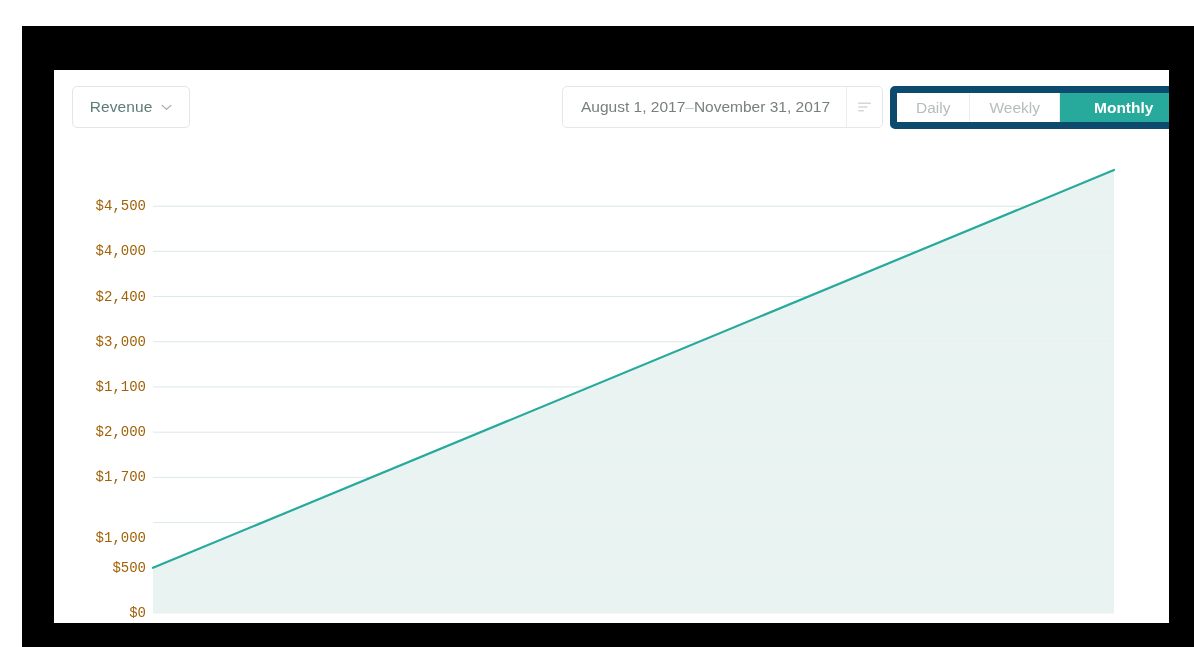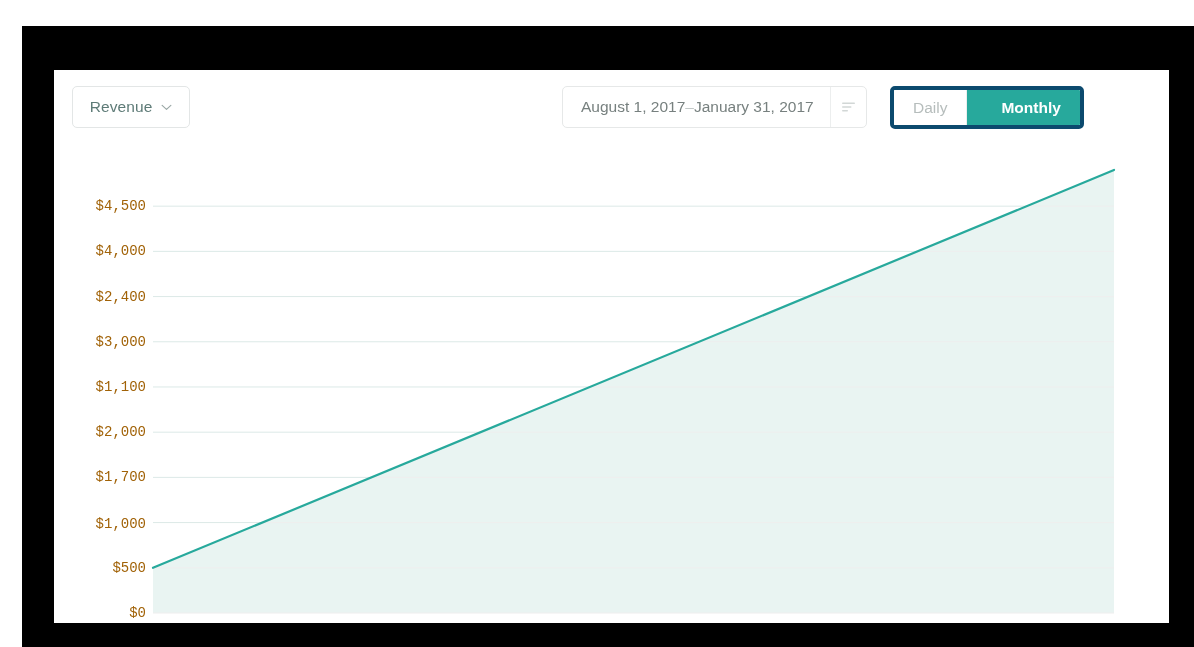--- a/index.html
+++ b/index.html
@@ -117,21 +117,21 @@
     display: block;
   }
 
   
   .segmented {
     position: absolute;
     left: 836px;
     top: 16px;
     height: 43px;
     display: flex;
-    border: 4px solid #0c4a6e;
+    border: 7px solid #0c4a6e;
     border-radius: 5px;
     background: #ffffff;
     box-sizing: border-box;
     overflow: hidden;
   }
   .seg {
     display: flex;
     align-items: center;
     justify-content: center;
     padding: 0 19px;
@@ -205,36 +205,39 @@
             <svg class="chev" viewBox="0 0 12 8" fill="none">
               <path d="M1 1.6 L6 6.2 L11 1.6" stroke="#9aa7a5" stroke-width="1.3" stroke-linecap="round" stroke-linejoin="round"></path>
             </svg>
           </span>
         </div>
 
         <div class="daterange">
           <div class="daterange-text">
             <span class="date-val">August 1, 2017</span>
             <span class="date-dash">–</span>
-            <span class="date-val">January 31, 2017</span>
+            <span class="date-val">November 31, 2017</span>
           </div>
           <div class="daterange-btn">
             <span>
               <svg class="filter-icon" width="15" height="12" viewBox="0 0 15 12" fill="none">
                 <rect x="1" y="1.5" width="13" height="1.5" rx="0.75" fill="#d2d7d6"></rect>
                 <rect x="1" y="5.3" width="9.5" height="1.5" rx="0.75" fill="#d2d7d6"></rect>
                 <rect x="1" y="9.1" width="6" height="1.5" rx="0.75" fill="#d2d7d6"></rect>
               </svg>
             </span>
           </div>
         </div>
 
         <div class="segmented">
           <div class="seg">
             <span>Daily</span>
+          </div>
+          <div class="seg">
+            <span>Weekly</span>
           </div>
           <div class="seg active">
             <span>Monthly</span>
           </div>
         </div>
 
       </div>
 
       <div id="chart-area">
         <svg id="plot-svg" width="1101" height="475">
@@ -260,21 +263,21 @@
             <line x1="754.2272727272727" y1="148.57142857142856" x2="1060" y2="148.57142857142856" stroke="#eeeeee" stroke-width="1"></line>
             <line x1="99" y1="103.36734693877548" x2="863.4318181818182" y2="103.36734693877548" stroke="#dce9e7" stroke-width="1"></line>
             <line x1="863.4318181818182" y1="103.36734693877548" x2="1060" y2="103.36734693877548" stroke="#eeeeee" stroke-width="1"></line>
             <line x1="99" y1="58.16326530612247" x2="972.6363636363635" y2="58.16326530612247" stroke="#dce9e7" stroke-width="1"></line>
             <line x1="972.6363636363635" y1="58.16326530612247" x2="1060" y2="58.16326530612247" stroke="#eeeeee" stroke-width="1"></line>
             <line x1="99" y1="419.7959183673469" x2="1060" y2="22" stroke="#27a99c" stroke-width="2.2" stroke-linecap="round"></line>
           </svg>
         <div id="ylabels">
             <div class="ytick" style="top: 465px;">$0</div>
             <div class="ytick" style="top: 419.796px;">$500</div>
-            <div class="ytick" style="top: 376px; text-align: right;">$1,000</div>
+            <div class="ytick" style="top: 390px; text-align: right;">$1,000</div>
             <div class="ytick" style="top: 329.388px;">$1,700</div>
             <div class="ytick" style="top: 284.184px;">$2,000</div>
             <div class="ytick" style="top: 238.98px;">$1,100</div>
             <div class="ytick" style="top: 193.776px;">$3,000</div>
             <div class="ytick" style="top: 148.571px;">$2,400</div>
             <div class="ytick" style="top: 103.367px;">$4,000</div>
             <div class="ytick" style="top: 58.1633px;">$4,500</div>
           </div>
         <div id="xlabels"></div>
       </div>

